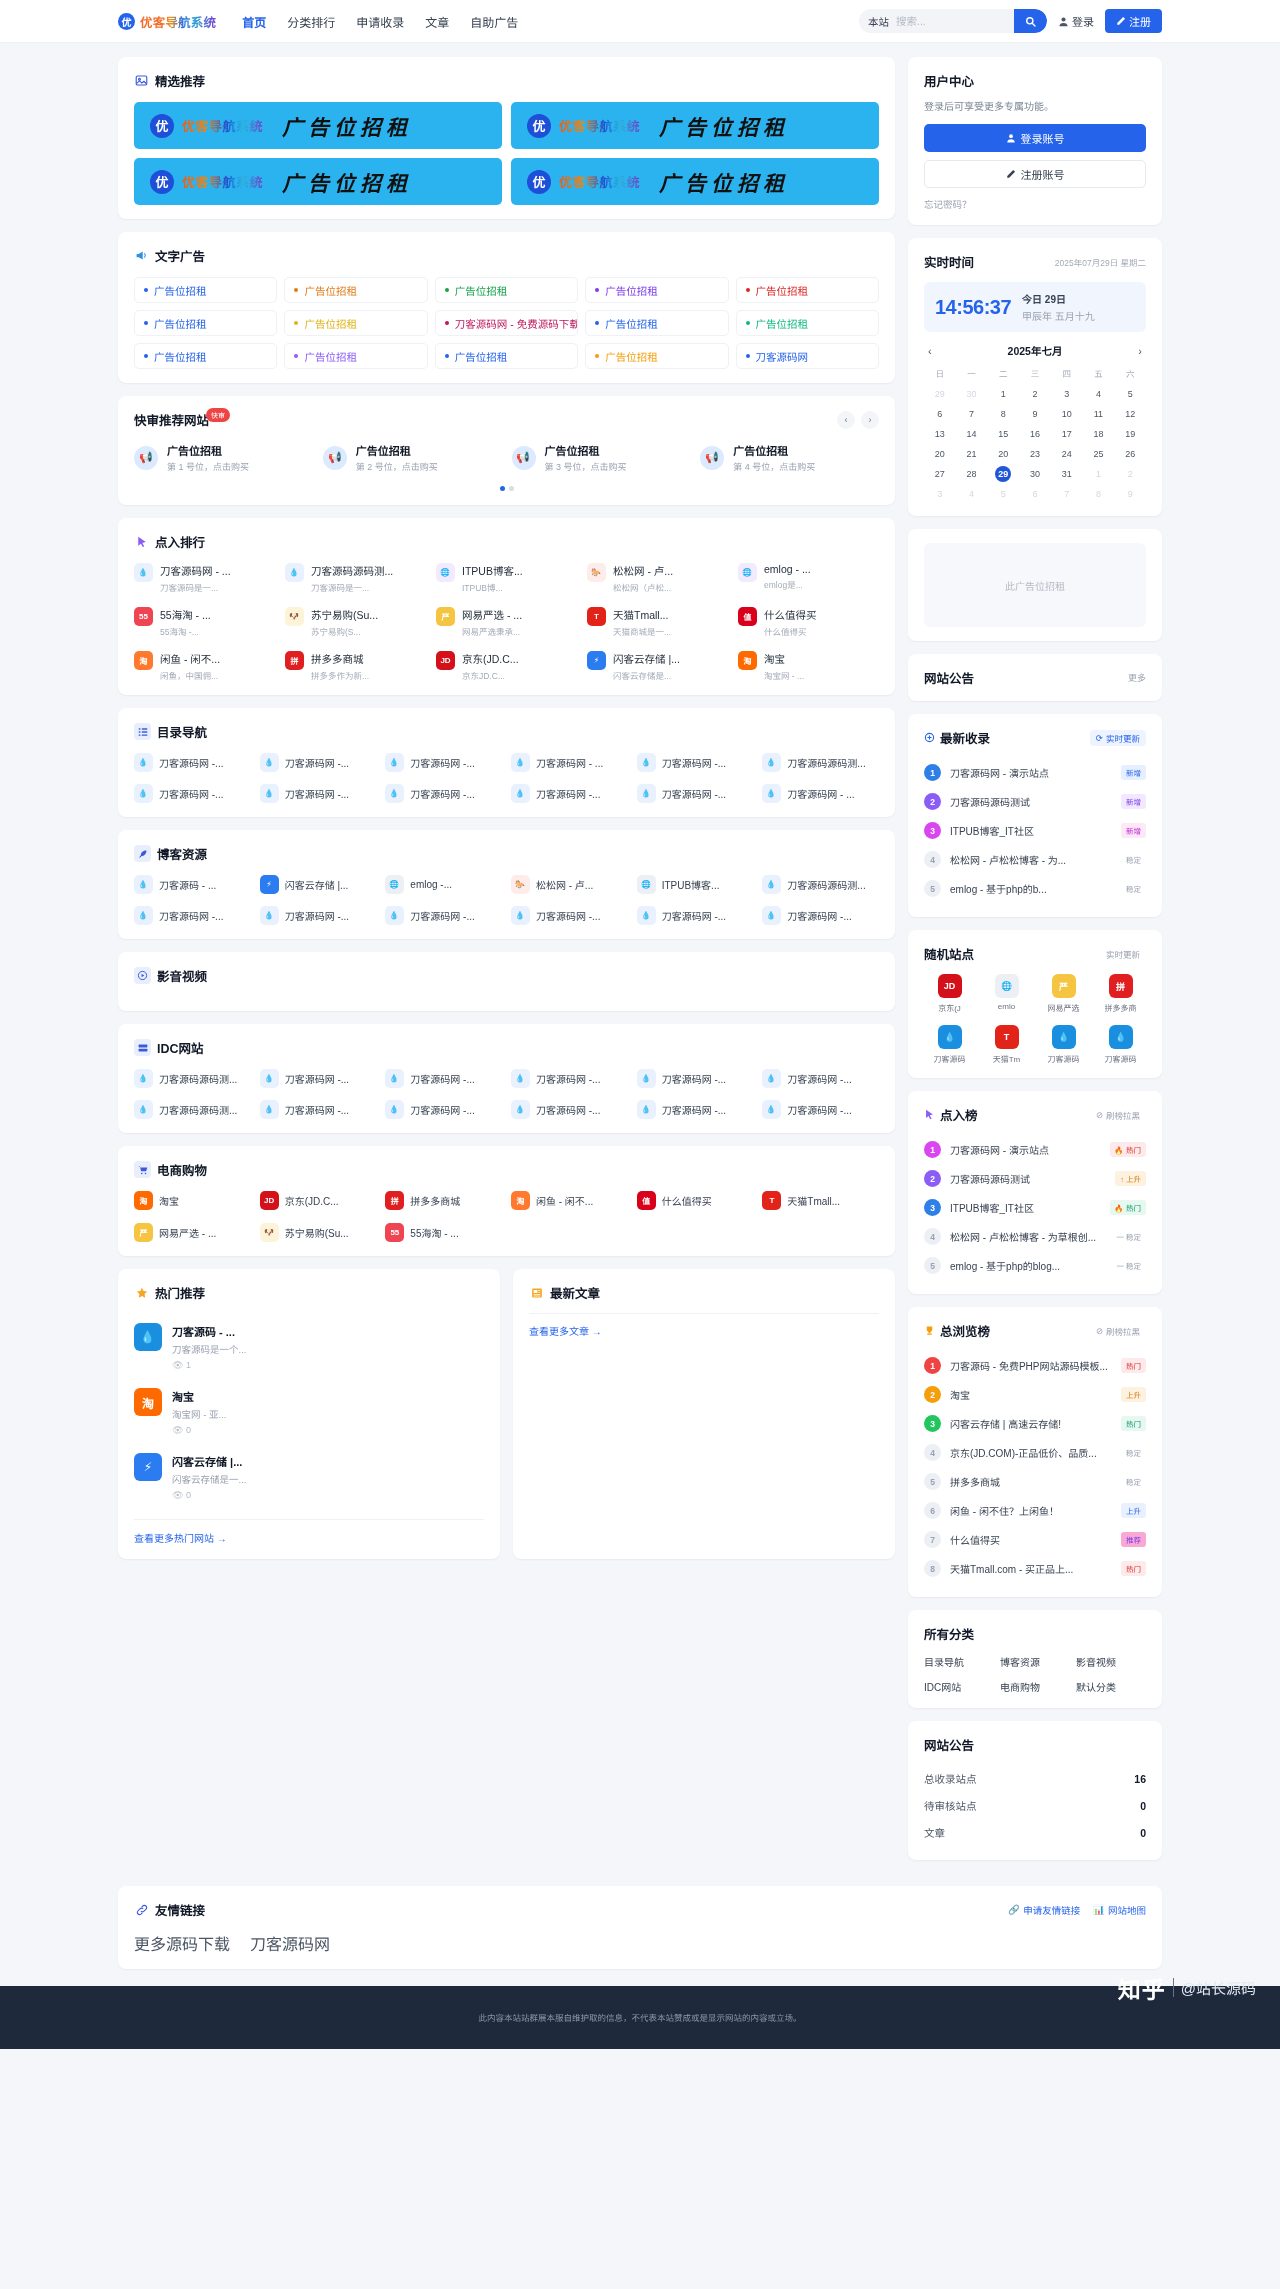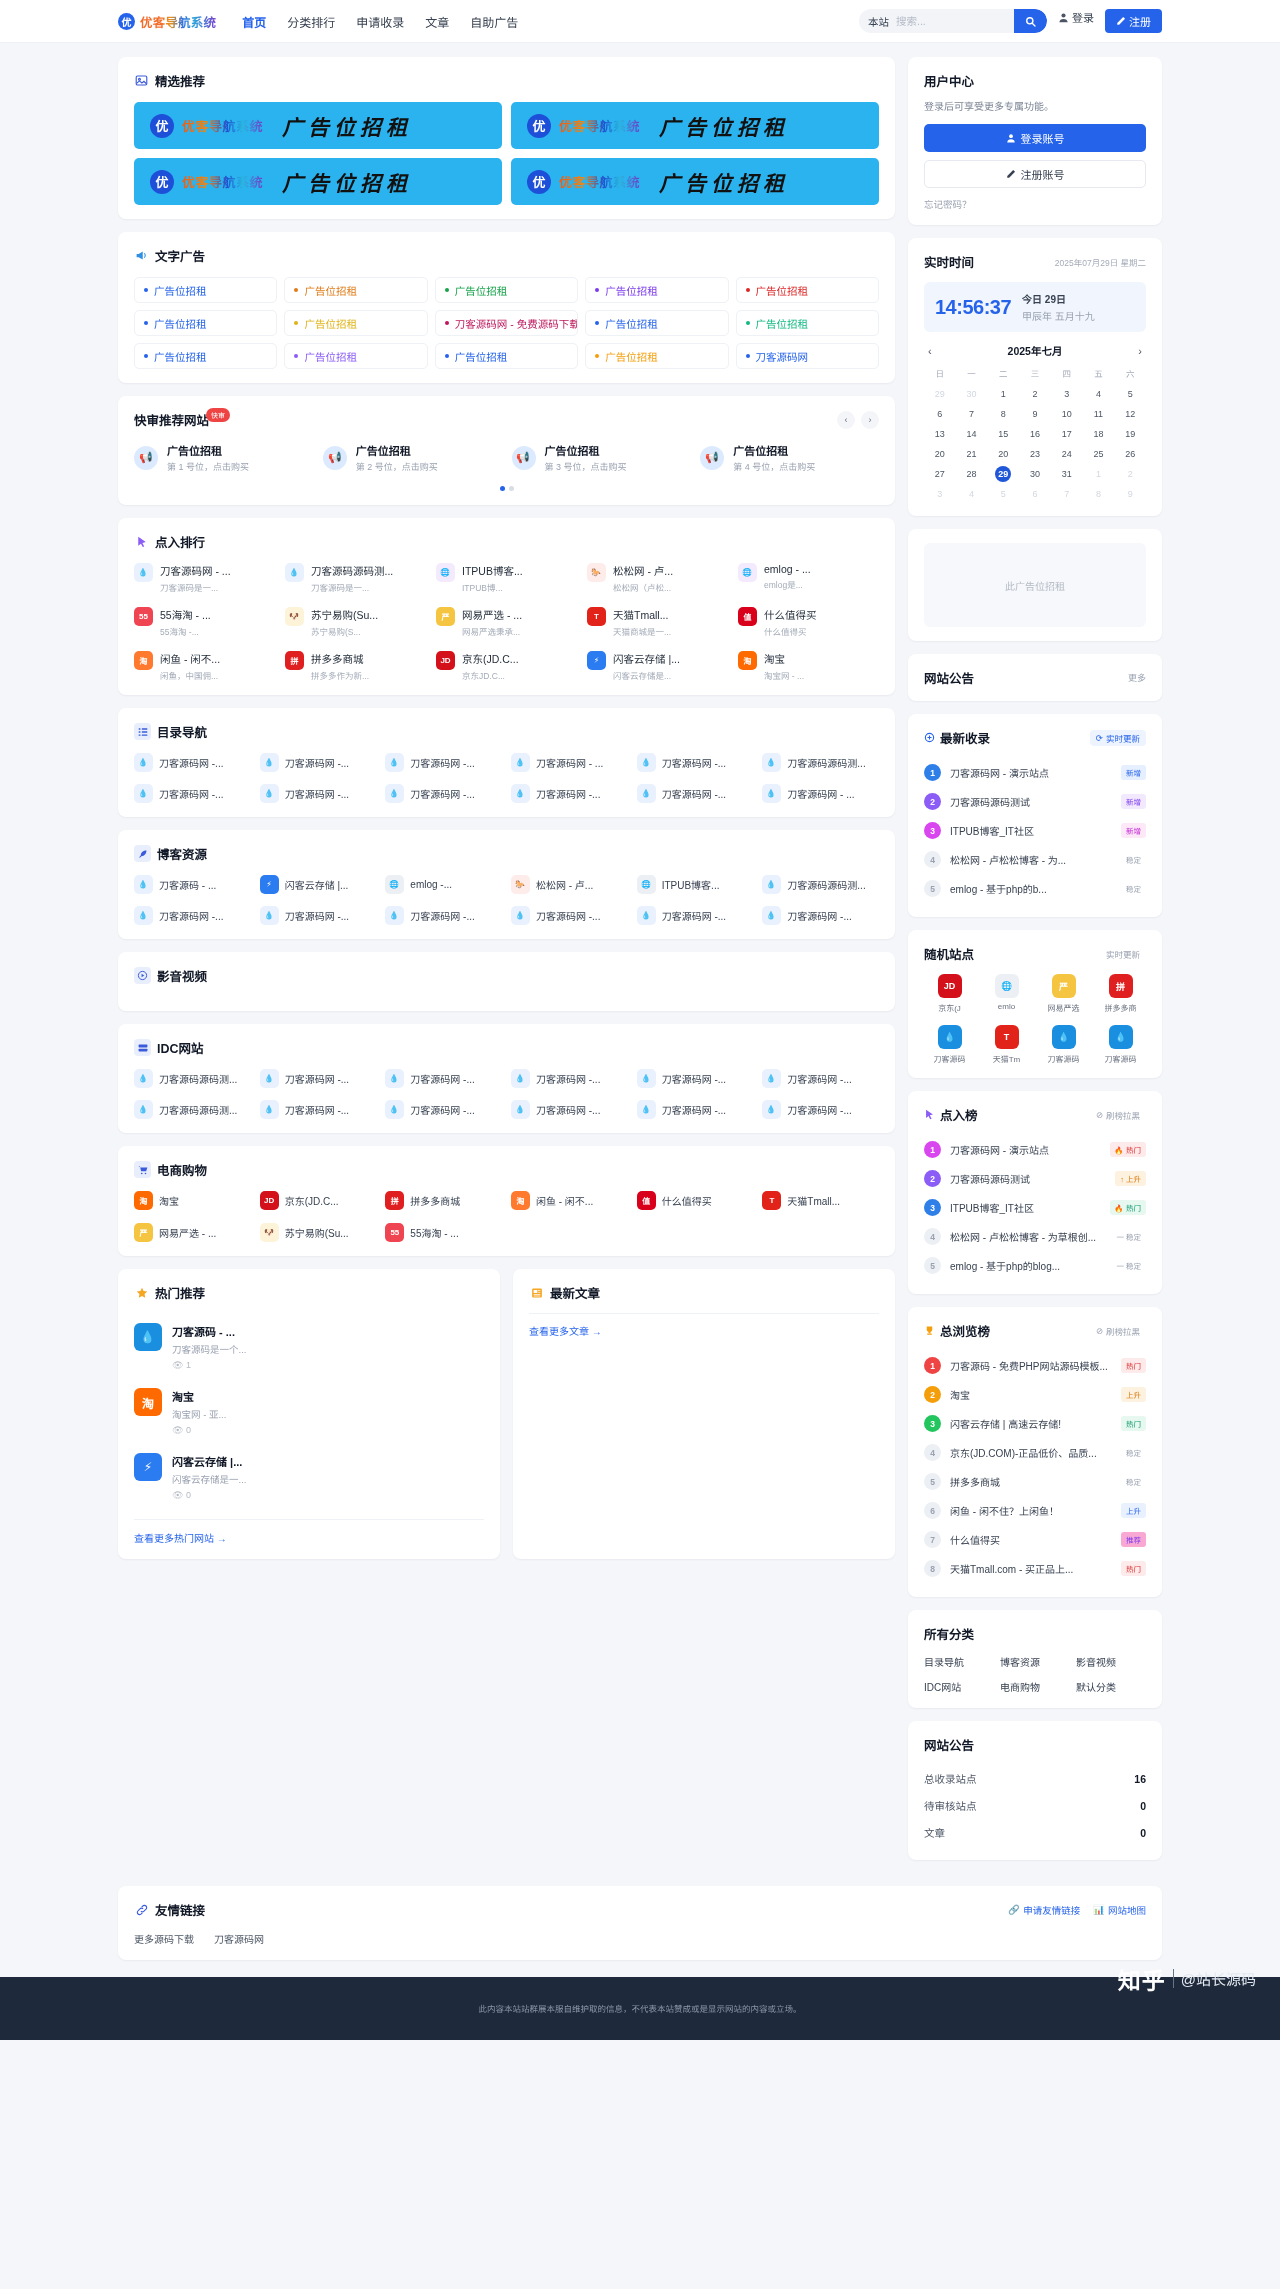--- a/index.html
+++ b/index.html
@@ -25,21 +25,21 @@
     display:flex; align-items:center; justify-content:center;
   }
   .brand-txt {
     font-size:12.5px; font-weight:700; letter-spacing:.2px;
     background:linear-gradient(90deg,#f26b28 0%,#f26b28 28%,#e8941f 40%,#2f6fe0 56%,#2fa3d8 72%,#7a3fd0 100%);
     -webkit-background-clip:text; background-clip:text; color:transparent;
   }
   .nav { display:flex; align-items:center; gap:21px; }
   .nav a { font-size:12px; color:#374151; text-decoration:none; font-weight:500; }
   .nav a.act { color:#2563eb; font-weight:700; }
-  .hdr-right { margin-left:auto; display:flex; align-items:flex-start; gap:11px; }
+  .hdr-right { margin-left:auto; display:flex; align-items:center; gap:11px; }
   .search {
     display:flex; align-items:center; background:#f2f4f8;
     border-radius:15px; height:24px; padding-left:9px; overflow:hidden;
   }
   .search .scope { font-size:10.5px; color:#374151; margin-right:7px; }
   .search input {
     border:0; background:transparent; outline:none; width:118px;
     font-size:10.5px; color:#374151; font-family:inherit;
   }
   .search input::placeholder { color:#b6bcc7; }
@@ -225,21 +225,21 @@
   .stat-r { display:flex; align-items:center; padding:6px 0; font-size:10.5px; color:#4b5563; }
   .stat-v { margin-left:auto; font-weight:700; color:#111827; }
 
   
   .fl { padding:0 118px; margin-top:13px; }
   .fl-card { background:#fff; border-radius:8px; padding:14px 16px; box-shadow:0 1px 2px rgba(16,24,40,.05); }
   .fl-head { display:flex; align-items:center; margin-bottom:12px; }
   .fl-acts { margin-left:auto; display:flex; gap:13px; }
   .fl-acts a { font-size:9.5px; color:#2563eb; text-decoration:none; display:flex; align-items:center; gap:3px; }
   .fl-links { display:flex; gap:20px; }
-  .fl-links a { font-size:10px; color:#4b5563; text-decoration:none; }
+  .fl-links a { font-size:16px; color:#4b5563; text-decoration:none; }
 
   .footer {
     margin-top:17px; background:#1e293b; color:#cbd5e1;
     padding:19px 0 23px; text-align:center;
   }
   .footer .f1 { font-size:10px; color:#e2e8f0; }
   .footer .f2 { font-size:8.5px; color:#8b97a9; margin-top:7px; line-height:1.6; }
 
   .wm { position:absolute; right:24px; bottom:44px; display:flex; align-items:center; gap:7px; }
   .wm-zh { font-size:23px; font-weight:700; color:#fff; letter-spacing:1px; }

